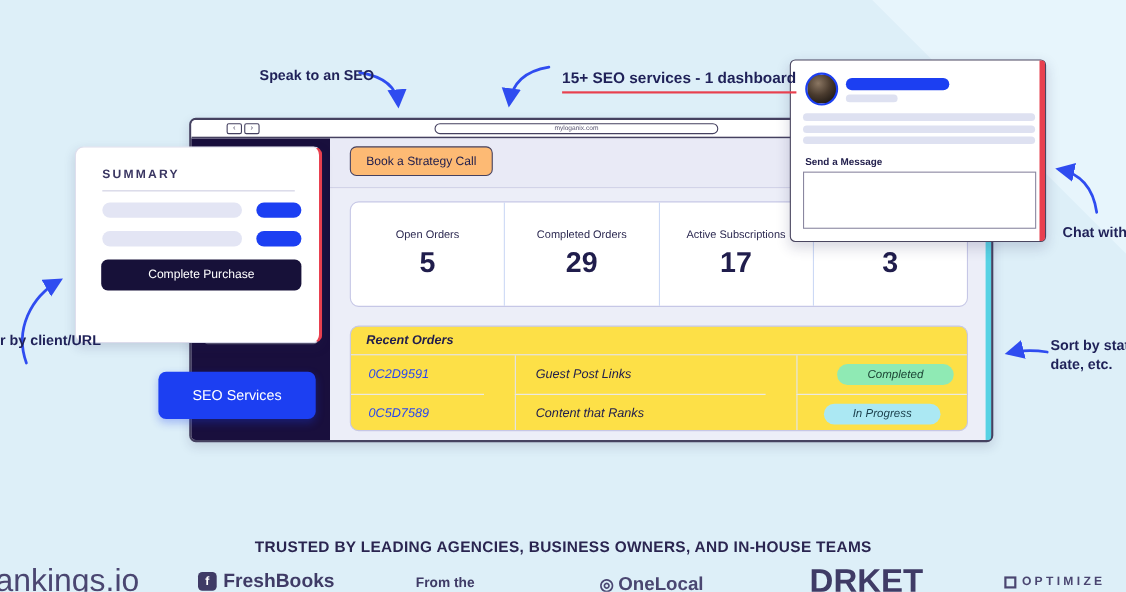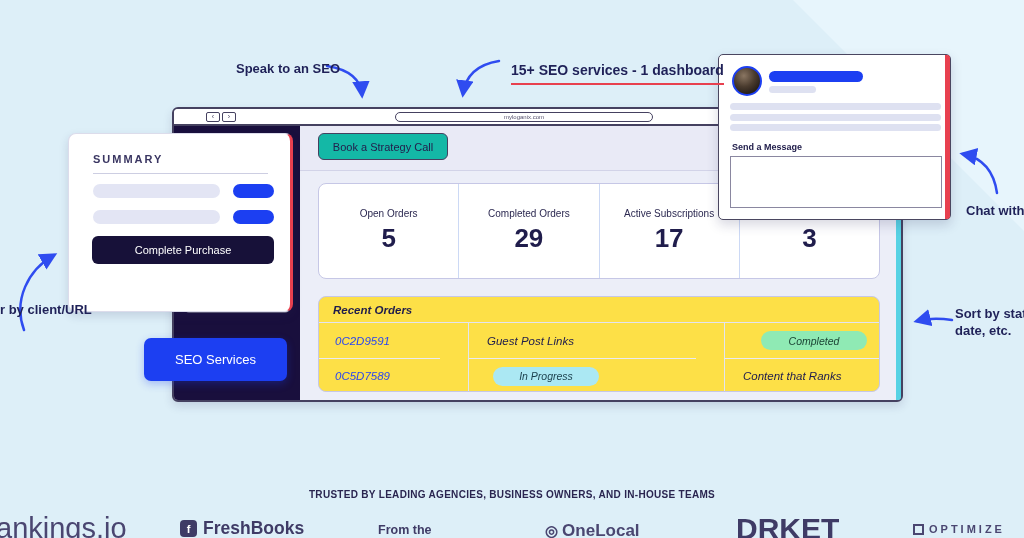--- a/index.html
+++ b/index.html
@@ -49,21 +49,21 @@
     display:flex; align-items:center; justify-content:center; z-index:5; cursor:pointer;
     box-shadow:0 3px 8px rgba(28,63,242,.3);
   }
   .dash-header {
     position:absolute; left:126px; right:0; top:17px; height:45px;
     background:#e9eaf6; border-bottom:1px solid #d2d3e8;
   }
   .cyan-edge { position:absolute; right:0; top:17px; bottom:0; width:5px; background:#57d2e4; border-radius:0 0 3px 0; z-index:3; }
   .book-btn {
     position:absolute; left:144px; top:24px; width:130px; height:27px;
-    border:1.5px solid #454160; border-radius:6px; background:#14b8a6;
+    border:1.5px solid #454160; border-radius:6px; background:#fdba74;
     font-size:11px; color:#23204d; display:flex; align-items:center; justify-content:center;
     z-index:4; cursor:pointer;
   }
   
   .stats-card {
     position:absolute; left:144px; top:74px; width:562px; height:96px;
     background:#fff; border:1.5px solid #c6c7e6; border-radius:8px;
     display:flex; align-items:stretch; z-index:4;
   }
   .stat-col { flex:1; display:flex; flex-direction:column; align-items:center; justify-content:center; }
@@ -111,21 +111,21 @@
   .chat-avatar {
     position:absolute; left:13px; top:11px; width:30px; height:30px; border-radius:50%;
     border:2.5px solid #1c3ff2;
     background:radial-gradient(circle at 38% 30%, #8a7662 0%, #4a3b2e 45%, #1d1713 85%);
   }
   .chat-line { position:absolute; border-radius:3.5px; background:#dee1f1; }
   .chat-name-pill { position:absolute; left:50px; top:16px; width:94px; height:11px; border-radius:5.5px; background:#1c3ff2; }
   .chat-label { position:absolute; left:13px; top:87px; font-size:9px; font-weight:700; color:#23204d; }
   .chat-textarea { position:absolute; left:11px; top:101px; width:212px; height:52px; border:1.5px solid #8a87a0; background:#fff; }
   
-  .trusted { position:absolute; left:0; top:489px; width:100%; text-align:center; font-size:10px; font-weight:700; letter-spacing:.3px; color:#2a2550; z-index:5; }
+  .trusted { position:absolute; left:0; top:489px; width:100%; text-align:center; font-size:14px; font-weight:700; letter-spacing:.3px; color:#2a2550; z-index:5; }
   .logo { position:absolute; color:#4a4671; z-index:5; display:flex; align-items:center; white-space:nowrap; }
   .logo-rankings { left:-4px; top:512px; font-size:29px; font-weight:500; }
   .logo-freshbooks { left:180px; top:518px; font-size:17.5px; font-weight:700; color:#3f3b66; }
   .fb-icon { width:17px; height:17px; background:#3f3b66; border-radius:4px; color:#fff; font-size:11px; font-weight:700; display:flex; align-items:center; justify-content:center; margin-right:6px; }
   .logo-fromthe { left:378px; top:523px; font-size:12.5px; font-weight:700; color:#3f3b66; }
   .logo-onelocal { left:545px; top:521px; font-size:17px; font-weight:600; }
   .ol-icon { font-size:15px; margin-right:4px; }
   .logo-drket { left:736px; top:512px; font-size:30px; font-weight:800; color:#3f3b66; }
   .logo-optimize { left:913px; top:523px; font-size:11px; font-weight:700; letter-spacing:3px; }
   .opt-icon { width:11px; height:11px; border:2px solid #4a4671; margin-right:5px; }
@@ -200,24 +200,24 @@
     <div class="oc orders-head">Recent Orders</div>
     <div class="orders-grid">
       <div class="oc order-id">0C2D9591</div>
       <div class="oc order-name col2">Guest Post Links</div>
       <div class="oc col3" style="padding-left:12px;">
         <span class="pill pill-completed">Completed</span>
       </div>
     </div>
     <div class="orders-grid">
       <div class="oc order-id row-top">0C5D7589</div>
+      <div class="oc order-name col2 row-top">Content that Ranks</div>
       <div class="oc col3 row-top" style="padding-left:0;">
         <span class="pill pill-progress">In Progress</span>
       </div>
-      <div class="oc order-name col2 row-top">Content that Ranks</div>
     </div>
   </div>
 </div>
 
 <div class="summary-card">
   <div class="summary-title">SUMMARY</div>
   <div class="summary-divider"></div>
   <div class="skel skel-gray" style="left:24px; top:50px; width:127px; height:14px;"></div>
   <div class="skel skel-blue" style="left:164px; top:50px; width:41px; height:14px;"></div>
   <div class="skel skel-gray" style="left:24px; top:76px; width:127px; height:14px;"></div>

